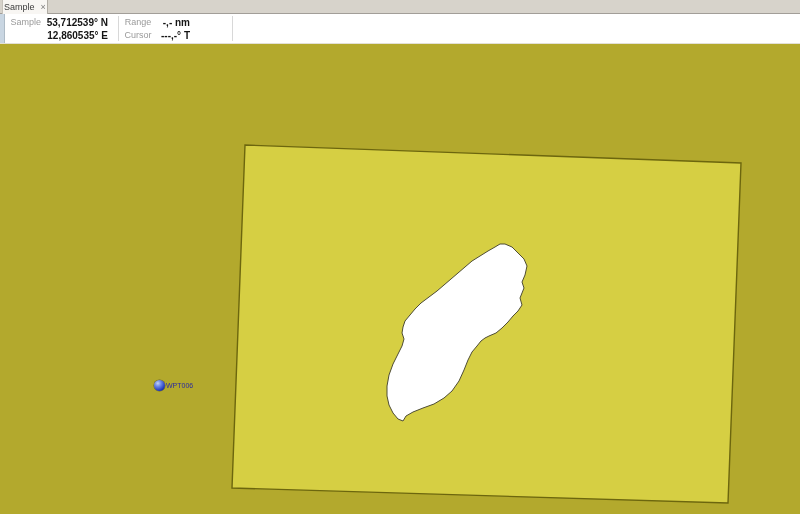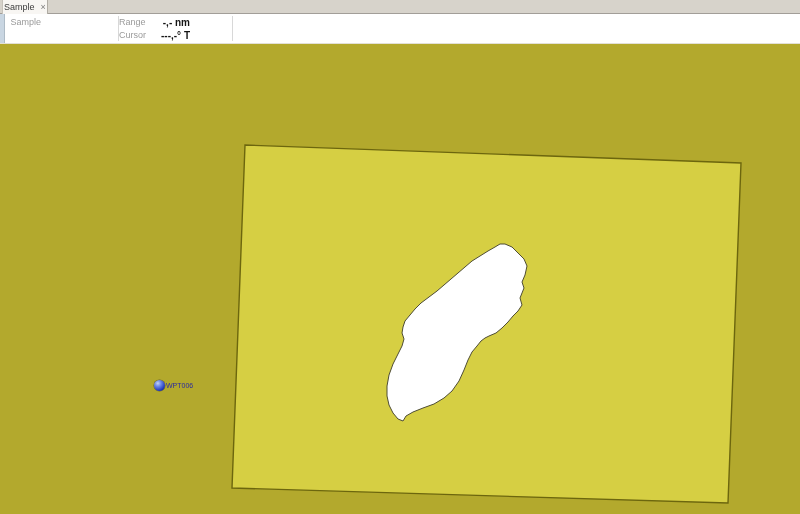--- a/index.html
+++ b/index.html
@@ -29,21 +29,21 @@
   .section{display:flex;}
   .cursor-section{width:113px;padding-top:2px;box-sizing:border-box;}
   .cursor-section .lbl{
     width:36px;text-align:right;font-size:9px;color:#9a9a9a;line-height:13px;
   }
   .cursor-section .vals{flex:1;padding-right:10px;}
   .val{font-size:10px;font-weight:bold;color:#141414;text-align:right;line-height:13px;white-space:nowrap;}
   .vsep{width:1px;background:#d8d8d8;margin:2px 0;}
   .rb-section{width:113px;padding-top:2px;padding-right:42px;box-sizing:border-box;flex-direction:column;}
   .rb-row{display:flex;line-height:13px;}
-  .rb-row .lbl{width:38px;text-align:left;font-size:9px;color:#9a9a9a;}
+  .rb-row .lbl{width:38px;text-align:center;font-size:9px;color:#9a9a9a;}
   .rb-row .rbval{flex:1;text-align:right;font-size:10px;font-weight:bold;color:#141414;white-space:nowrap;}
   
   .chart{
     position:absolute;left:0;top:44px;width:800px;height:470px;
     background:#b3a92d;overflow:hidden;cursor:crosshair;
   }
   .chart svg{position:absolute;left:0;top:0;}
   .waypoint{position:absolute;left:154px;top:336px;display:flex;align-items:center;}
   .wpt-dot{
     width:11px;height:11px;border-radius:50%;
@@ -61,20 +61,24 @@
     <div class="tab">
       <span class="tab-label">Sample</span>
       <span class="tab-close">×</span>
     </div>
   </div>
 
   <div class="infobar">
     <div class="accent-strip"></div>
     <div class="section cursor-section">
       <div class="lbl">Sample</div>
+      <div class="vals">
+        <div class="val">53,712539° N</div>
+        <div class="val">12,860535° E</div>
+      </div>
     </div>
     <div class="vsep"></div>
     <div class="section rb-section">
       <div class="rb-row">
         <div class="lbl">Range</div>
         <div class="rbval">-,- nm</div>
       </div>
       <div class="rb-row">
         <div class="lbl">Cursor</div>
         <div class="rbval">---,-° T</div>

